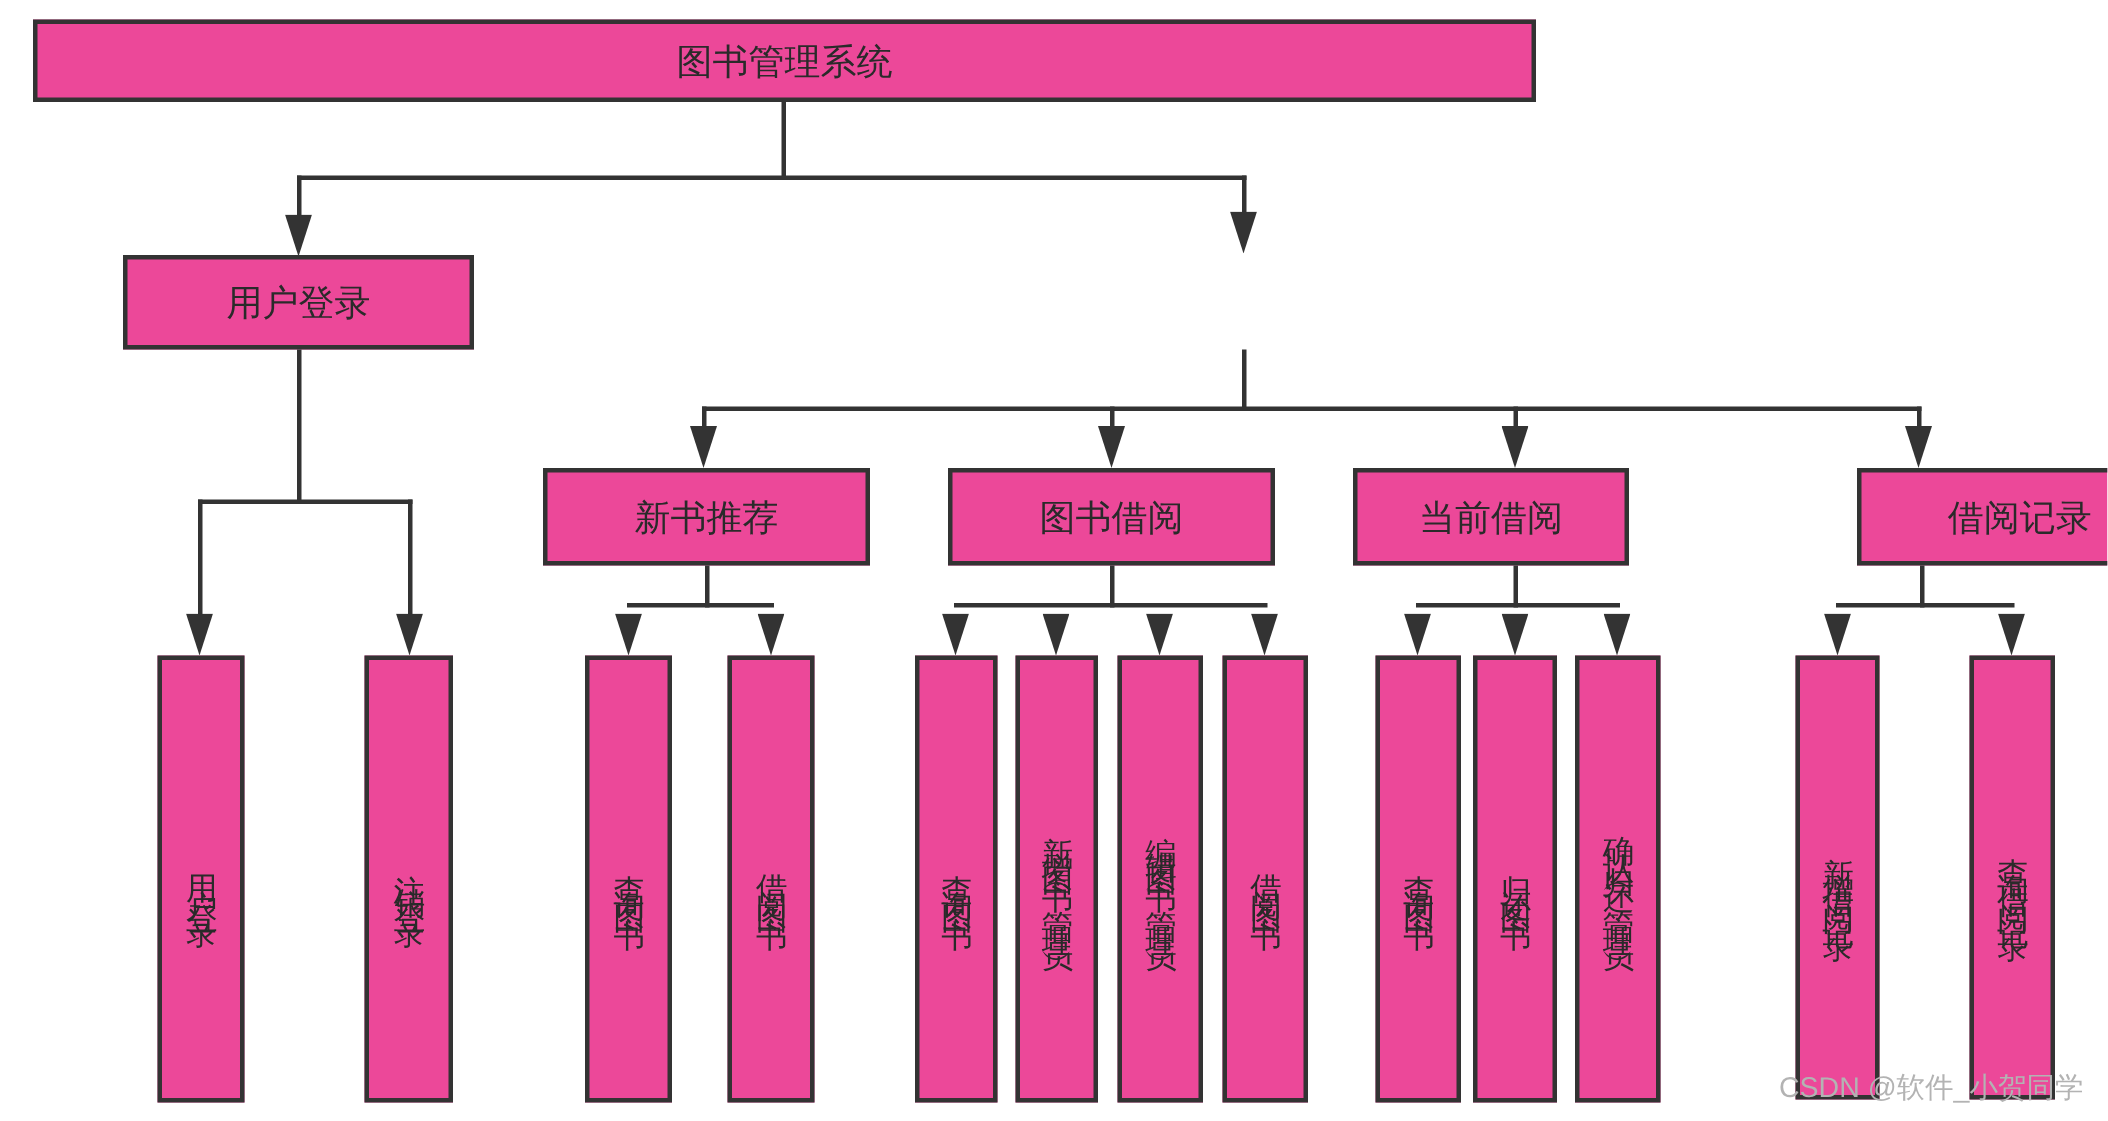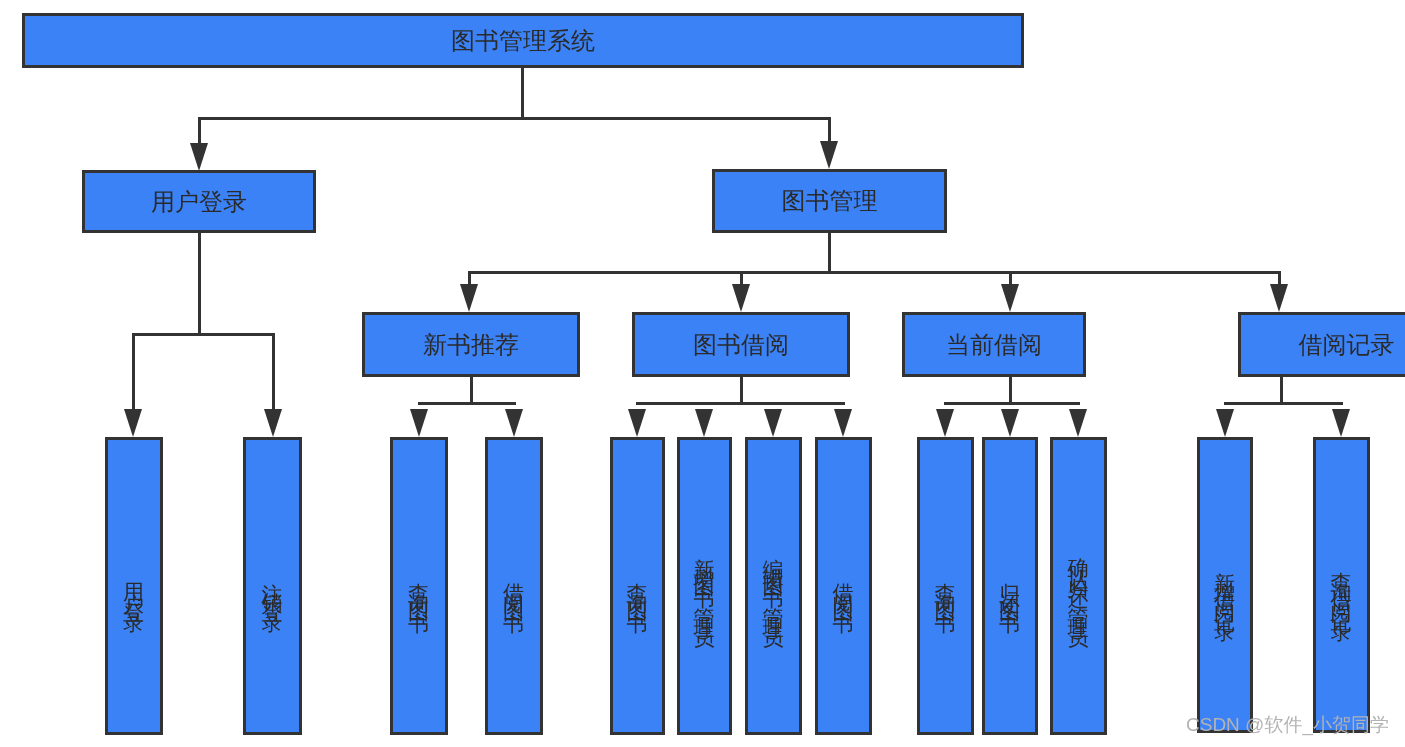--- a/index.html
+++ b/index.html
@@ -1,21 +1,21 @@
 <!DOCTYPE html>
 <html><head>
 <meta charset="utf-8">
 <style>
   html,body{margin:0;padding:0;background:#ffffff;}
   #stage{
     position:relative;width:1405px;height:747px;background:#ffffff;
     font-family:"Liberation Sans", sans-serif;overflow:hidden;
   }
   .box{
-    position:absolute;background:#3b82f6;border:3px solid #333333;
+    position:absolute;background:#ec4899;border:3px solid #333333;
     display:flex;align-items:center;justify-content:center;
     box-sizing:border-box;color:#2a2a2a;text-align:center;
   }
   .box.h span{font-size:24px;white-space:nowrap;}
   .box.v{top:437px;height:298px;}
   .box.v span{
     writing-mode:vertical-rl;text-orientation:mixed;
     font-size:21px;letter-spacing:10px;line-height:1;white-space:nowrap;
   }
   .vline{position:absolute;width:3px;background:#333333;}
@@ -41,23 +41,20 @@
 
   <div class="vline" style="left:521px;top:68px;height:50px"></div>
   <div class="hline" style="left:198px;top:117px;width:633px"></div>
   <div class="vline" style="left:198px;top:117px;height:28px"></div>
   <div class="ah" style="left:190px;top:143px"></div>
   <div class="vline" style="left:828px;top:117px;height:26px"></div>
   <div class="ah" style="left:820px;top:141px"></div>
 
   <div class="box h" style="left:82px;top:170px;width:234px;height:63px">
     <span>用户登录</span>
-  </div>
-  <div class="box h" style="left:712px;top:169px;width:235px;height:64px">
-    <span>图书管理</span>
   </div>
 
   <div class="vline" style="left:828px;top:233px;height:41px"></div>
   <div class="hline" style="left:468px;top:271px;width:813px"></div>
   <div class="vline" style="left:468px;top:271px;height:16px"></div>
   <div class="ah" style="left:460px;top:284px"></div>
   <div class="vline" style="left:740px;top:271px;height:16px"></div>
   <div class="ah" style="left:732px;top:284px"></div>
   <div class="vline" style="left:1009px;top:271px;height:16px"></div>
   <div class="ah" style="left:1001px;top:284px"></div>

